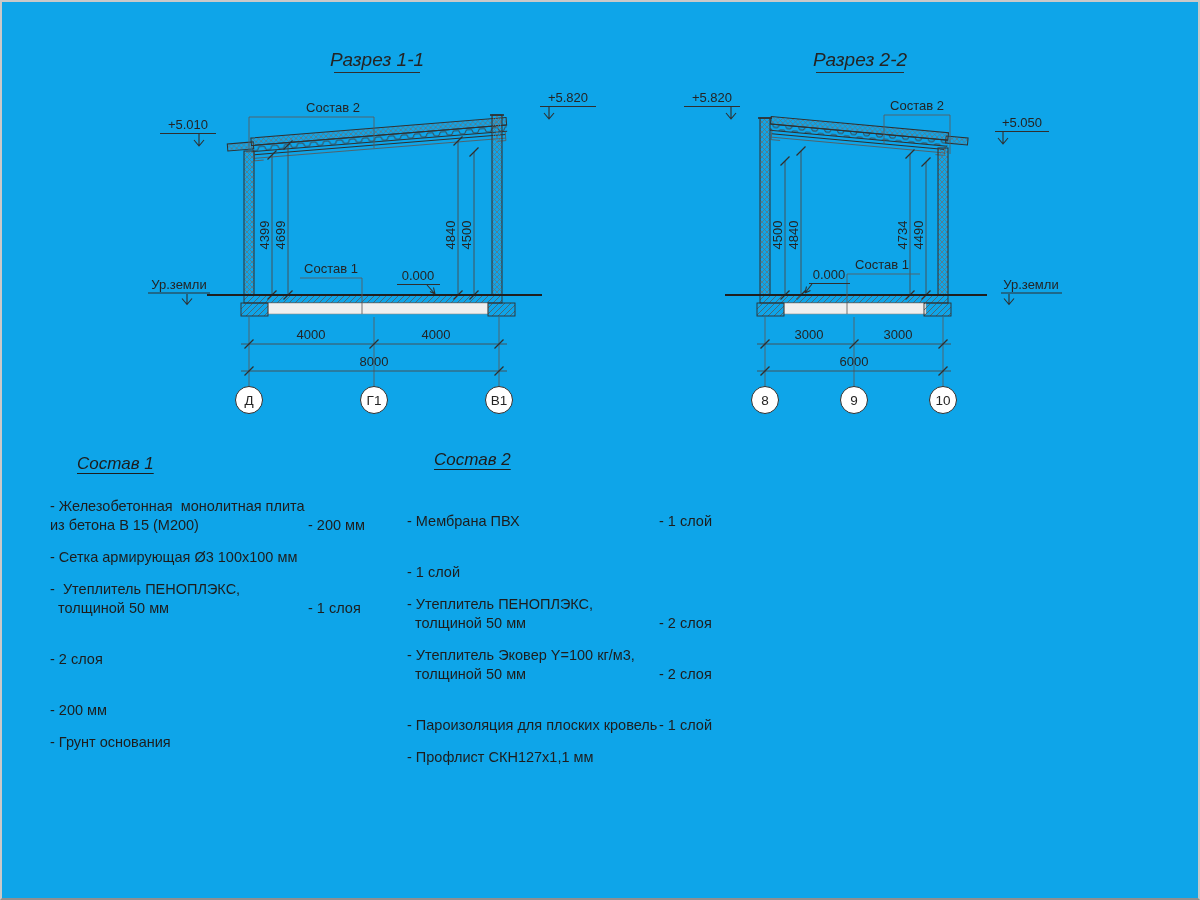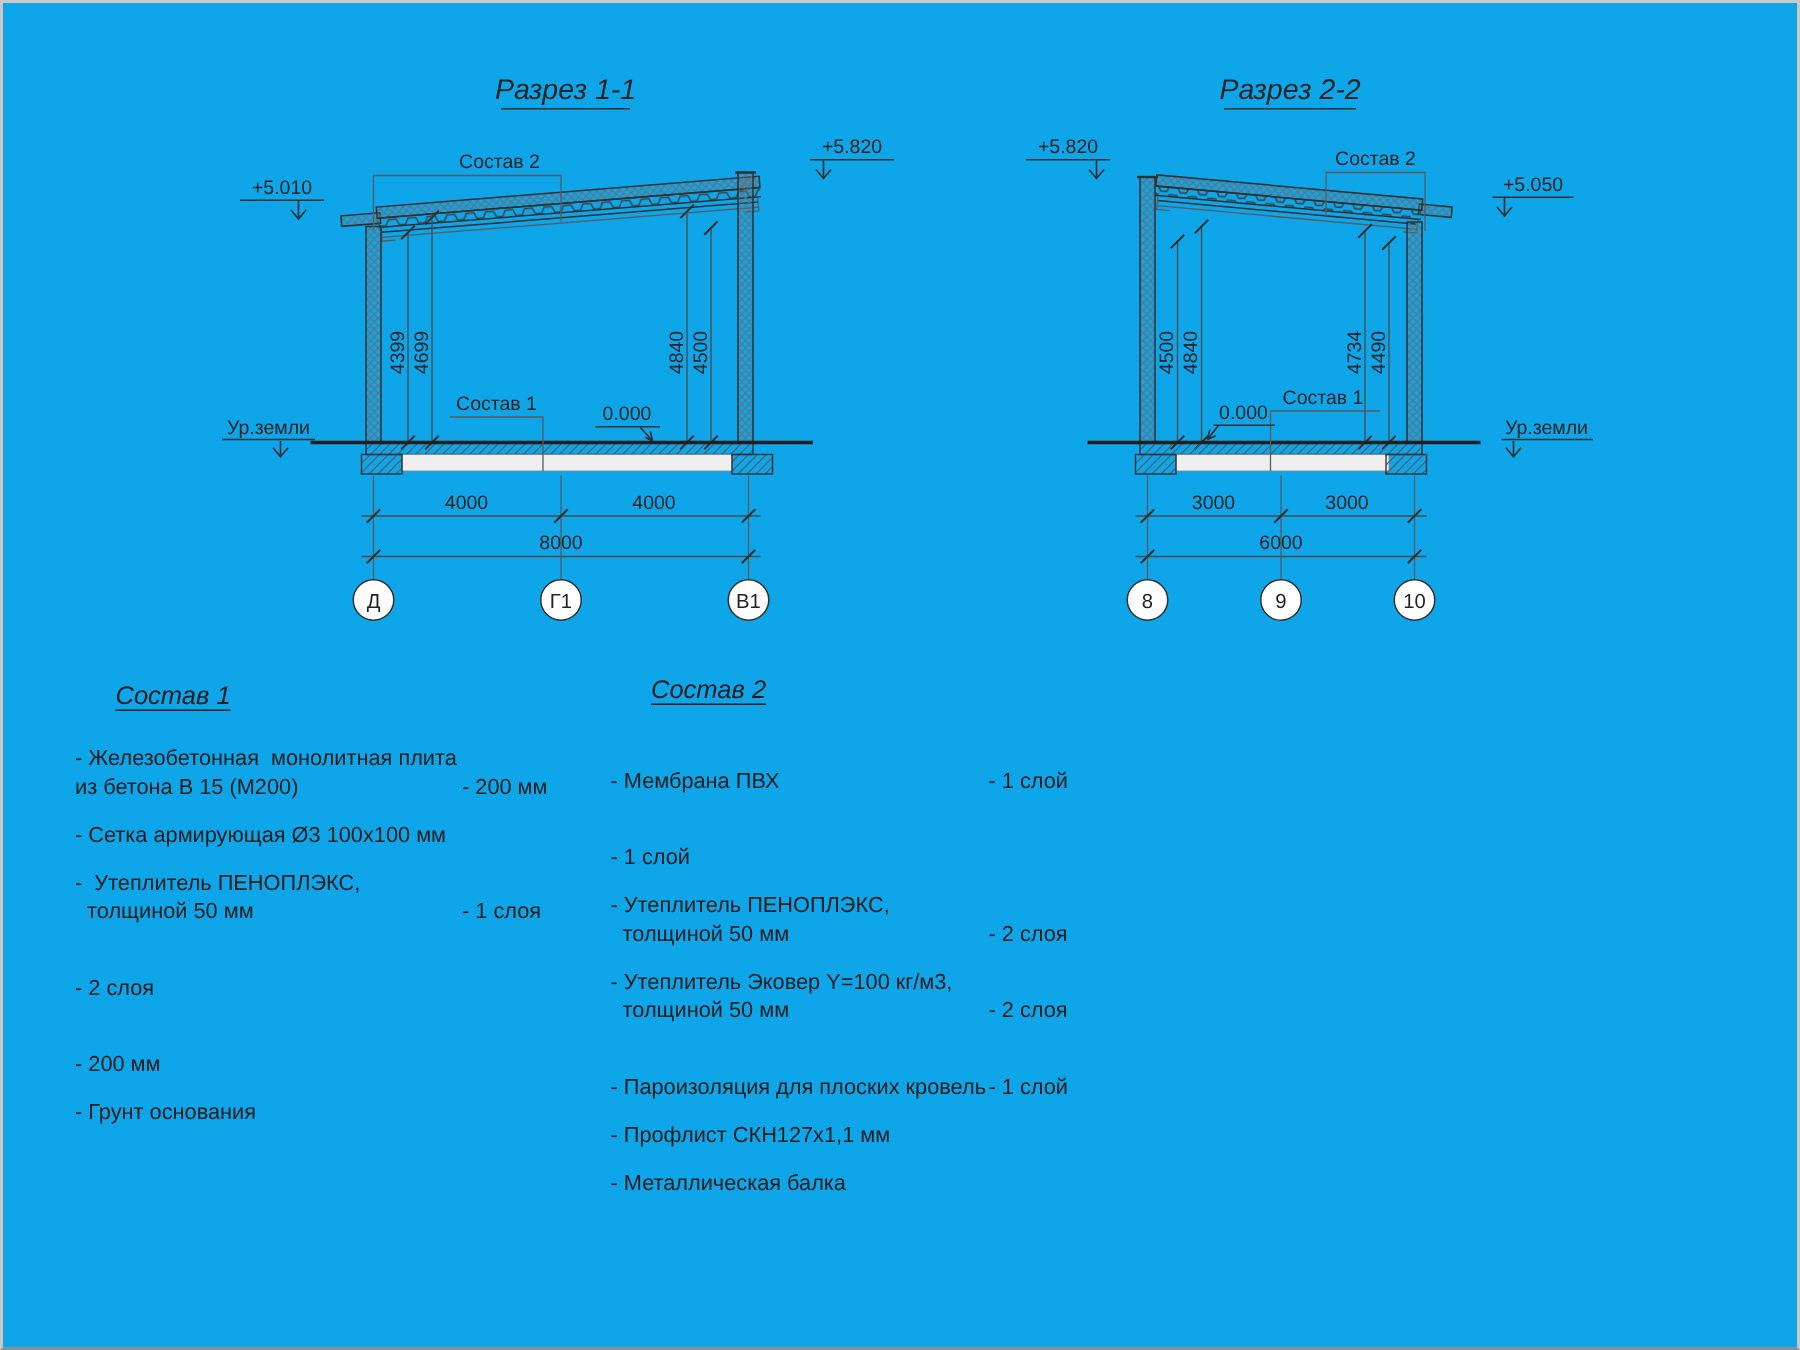--- a/index.html
+++ b/index.html
@@ -301,19 +301,15 @@
       <div class="mat-val">- 2 слоя</div>
     </div>
     <div class="mat-item">
       <div class="mat-text">- Пароизоляция для плоских кровель</div>
       <div class="mat-val">- 1 слой</div>
     </div>
     <div class="mat-item">
       <div class="mat-text">- Профлист СКН127х1,1 мм</div>
       <div class="mat-val"></div>
     </div>
-    <div class="mat-item">
-      <div class="mat-text">- Металлическая балка</div>
-      <div class="mat-val"></div>
-    </div>
   </div>
 
 </div>
 
 </body></html>

